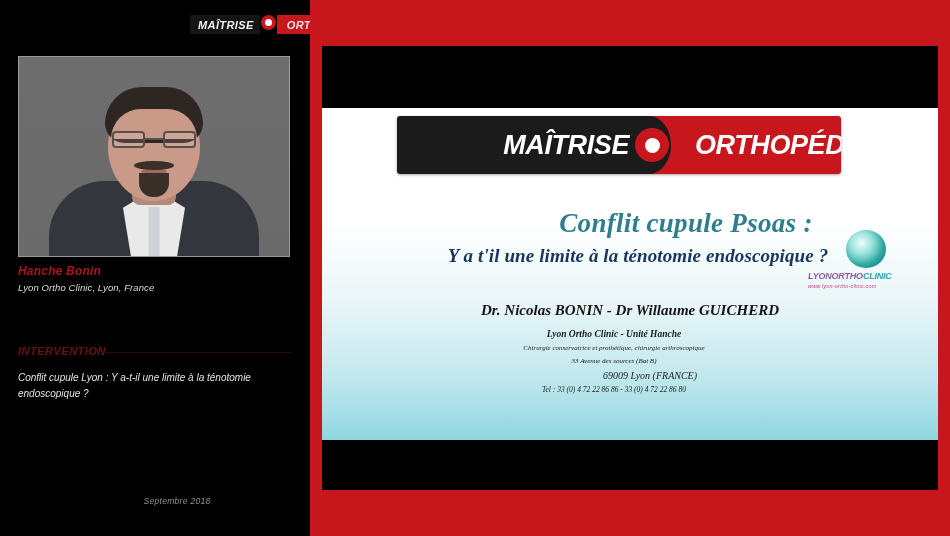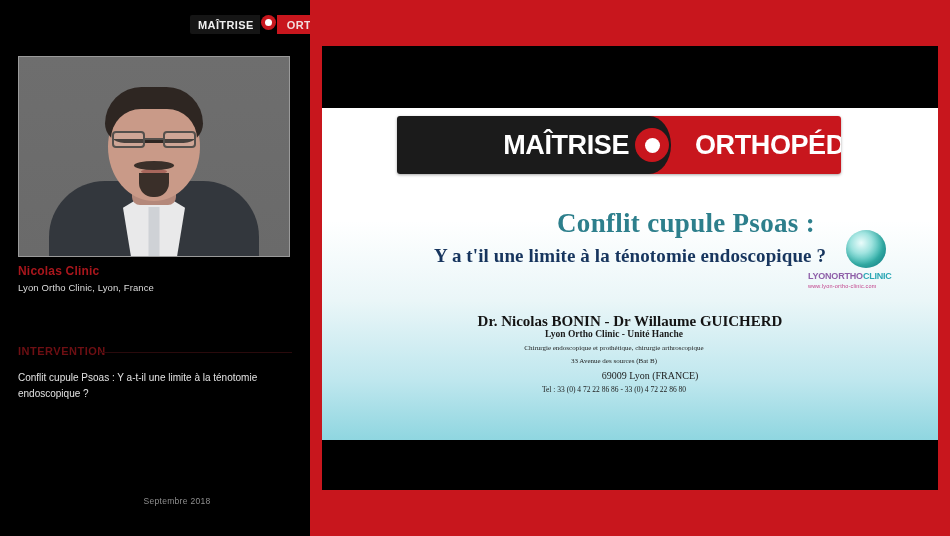--- a/index.html
+++ b/index.html
@@ -1,18 +1,18 @@
 <!DOCTYPE html>
 <html><head>
 <meta charset="utf-8">
 <style>
   html,body{margin:0;padding:0;background:#000;}
   body{width:950px;height:536px;overflow:hidden;font-family:"Liberation Sans",sans-serif;}
 
-  .stage{position:relative;width:950px;height:536px;background:#5eead4;}
+  .stage{position:relative;width:950px;height:536px;background:#5eead4;font-style:italic;}
 
   
   .topbar{position:absolute;left:0;top:0;width:950px;height:46px;background:#000;}
   .tb-logo{position:absolute;left:190px;top:15px;height:19px;display:flex;align-items:stretch;
            border-radius:2px;overflow:hidden;}
   .tb-left{background:#151515;display:flex;align-items:center;padding:0 6px 0 8px;}
   .tb-right{background:#c8161d;display:flex;align-items:center;padding:0 9px 0 10px;}
   .tb-left span{font-size:11px;font-weight:bold;color:#efefef;letter-spacing:.4px;}
   .tb-right span{font-size:11px;font-weight:bold;color:#f2dede;letter-spacing:.4px;}
   .tb-dot{width:15px;height:15px;border-radius:50%;background:#c8161d;position:relative;
@@ -81,25 +81,25 @@
             padding-left:46px;}
   .ml-left span{font-size:27px;font-weight:bold;color:#fff;letter-spacing:-.4px;z-index:2;}
   .ml-right span{font-size:27px;font-weight:bold;color:#fff;letter-spacing:-.4px;}
   .ml-dot{position:absolute;left:238px;top:50%;transform:translateY(-50%);width:34px;height:34px;
           border-radius:50%;background:#c8161d;display:flex;align-items:center;justify-content:center;
           z-index:3;}
   .ml-dot i{width:15px;height:15px;border-radius:50%;background:#fff;display:block;}
 
   .t1{position:absolute;left:0;top:100px;width:728px;text-align:center;font-family:"Liberation Serif",serif;
       font-size:27px;font-weight:bold;color:#2d7f8c;letter-spacing:.3px;}
-  .t2{position:absolute;left:0;top:137px;width:616px;text-align:center;font-family:"Liberation Serif",serif;
+  .t2{position:absolute;left:8px;top:137px;width:616px;text-align:center;font-family:"Liberation Serif",serif;
       font-size:19px;font-weight:bold;color:#17355e;letter-spacing:.1px;}
 
   .authors{position:absolute;left:0;top:194px;width:616px;text-align:center;
-           font-family:"Liberation Serif",serif;font-size:15px;font-weight:bold;color:#141414;margin-top:11px;}
+           font-family:"Liberation Serif",serif;font-size:15px;font-weight:bold;color:#141414;}
   .aff{position:absolute;left:0;width:584px;text-align:center;font-family:"Liberation Serif",serif;
        color:#1c1c1c;}
   .aff1{top:221px;font-size:9.5px;font-weight:bold;}
   .aff2{top:236px;font-size:7px;}
   .aff3{top:249px;font-size:7px;}
   .aff4{top:262px;font-size:10px;margin-left:36px;}
   .aff5{top:277px;font-size:7.5px;}
 
   .clinic{position:absolute;right:14px;top:122px;width:116px;text-align:left;}
   .clinic-mark{width:40px;height:38px;margin:0 auto 3px;border-radius:50%;
@@ -143,26 +143,26 @@
         <div class="p-mous"></div>
         <div class="p-beard"></div>
         <div class="p-glass">
           <b class="l"></b>
             <i></i>
             <b class="r"></b>
         </div>
       </div>
     </div>
 
-    <div class="name-red">Nicolas Clinic</div>
+    <div class="name-red">Hanche Bonin</div>
     <div class="name-sub">Lyon Ortho Clinic, Lyon, France</div>
 
     <div class="sec-label">INTERVENTION</div>
     <div class="sec-rule"></div>
-    <div class="sec-text">Conflit cupule Psoas : Y a-t-il une limite à la ténotomie endoscopique ?</div>
+    <div class="sec-text">Conflit cupule Lyon : Y a-t-il une limite à la ténotomie endoscopique ?</div>
 
     <div class="date">Septembre 2018</div>
   </div>
 
   <div class="rightcol">
     <div class="slide-outer">
       <div class="slide">
 
         <div class="ml-logo">
           <div class="ml-left">
@@ -175,21 +175,21 @@
               <i></i>
             </div>
         </div>
 
         <div class="t1">Conflit cupule Psoas :</div>
         <div class="t2">Y a t'il une limite à la ténotomie endoscopique ?</div>
 
         <div class="authors">Dr. Nicolas BONIN   -   Dr Willaume GUICHERD</div>
 
         <div class="aff aff1">Lyon Ortho Clinic - Unité Hanche</div>
-        <div class="aff aff2">Chirurgie endoscopique et prothétique, chirurgie arthroscopique</div>
+        <div class="aff aff2">Chirurgie conservatrice et prothétique, chirurgie arthroscopique</div>
         <div class="aff aff3">33 Avenue des sources (Bat B)</div>
         <div class="aff aff4">69009 Lyon (FRANCE)</div>
         <div class="aff aff5">Tel : 33 (0) 4 72 22 86 86  -  33 (0) 4 72 22 86 80</div>
 
         <div class="clinic">
           <div class="clinic-mark"></div>
           <div class="clinic-name"><span class="a">LYONORTHO</span><span class="b">CLINIC</span></div>
           <div class="clinic-url">www.lyon-ortho-clinic.com</div>
         </div>
 

